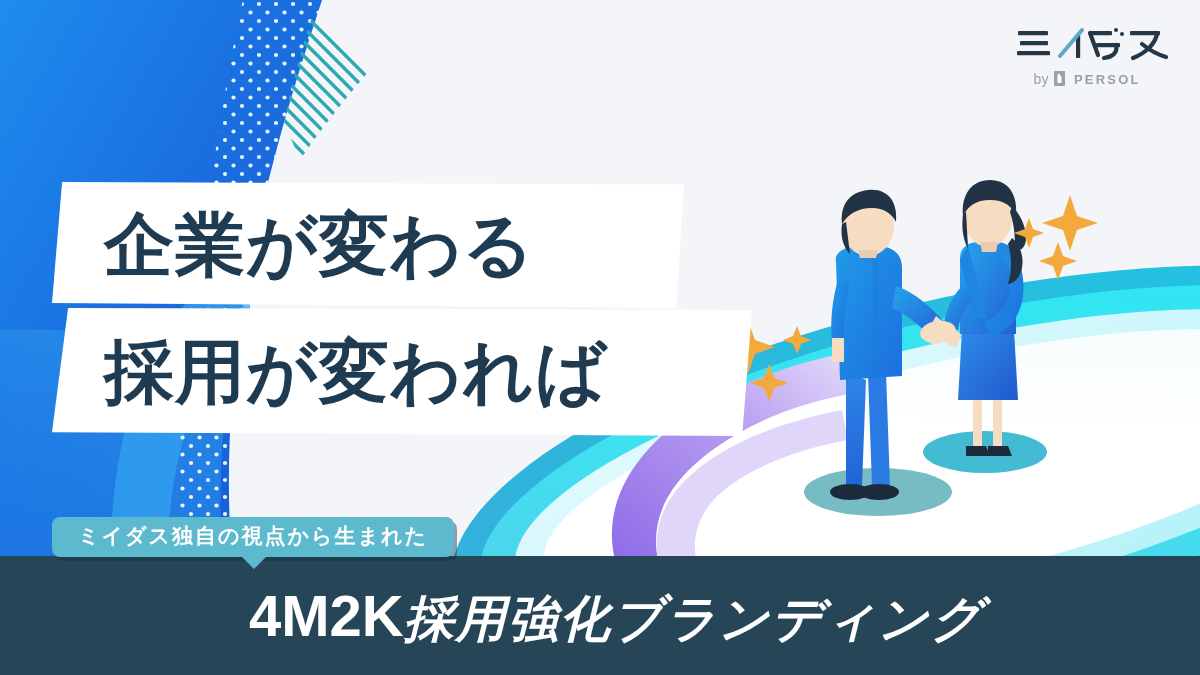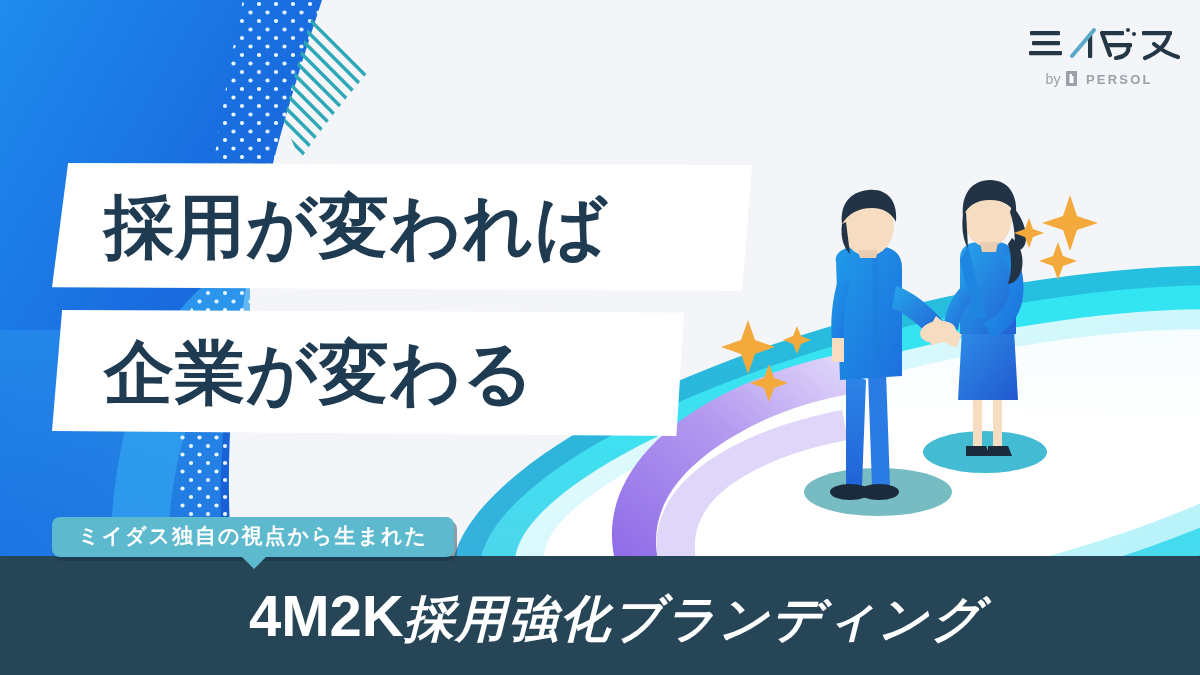--- a/index.html
+++ b/index.html
@@ -12,21 +12,21 @@
   .stage {
     position:absolute; inset:0; width:1200px; height:675px;
     background:#F4F5F9; overflow:hidden;
   }
 
   
   .bg-svg { position:absolute; inset:0; width:1200px; height:675px; }
 
   
   .logo-wrap {
-    position:absolute; right:12px; top:22px;
+    position:absolute; right:24px; top:22px;
     display:flex; flex-direction:column; align-items:center;
     z-index:40;
   }
   .logo-mark { height:42px; width:160px; display:block; }
   .logo-by {
     display:flex; align-items:center; gap:5px;
     margin-top:6px;
   }
   .logo-by-text {
     font-size:14px; color:#9AA1A9; letter-spacing:.2px;
@@ -405,25 +405,25 @@
           <rect x="0" y="1" width="11" height="15" rx="1"></rect>
           <rect x="3.5" y="4" width="4" height="9" fill="#FFFFFF"></rect>
           <rect x="6" y="1" width="5" height="5" fill="#9AA1A9"></rect>
           <text x="20" y="13.6" font-family="Liberation Sans, sans-serif" font-size="13" font-weight="700" letter-spacing="2.2" fill="#9AA1A9">PERSOL</text>
         </g>
       </svg>
     </div>
   </div>
 
   <div class="headline-stack">
+    <div class="plate plate-2">
+      <span class="plate-text">企業が変わる</span>
+    </div>
     <div class="plate plate-1">
       <span class="plate-text">採用が変われば</span>
-    </div>
-    <div class="plate plate-2">
-      <span class="plate-text">企業が変わる</span>
     </div>
   </div>
 
   <div class="badge">
     <span class="badge-text">ミイダス独自の視点から生まれた</span>
     <span class="badge-pointer"></span>
   </div>
 
   <div class="footer">
     <div class="footer-line">

